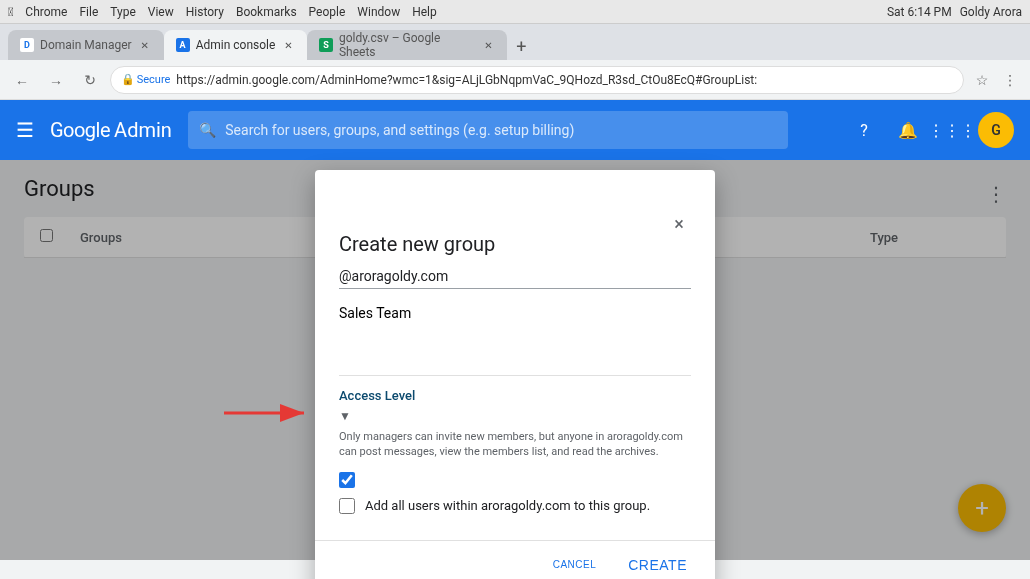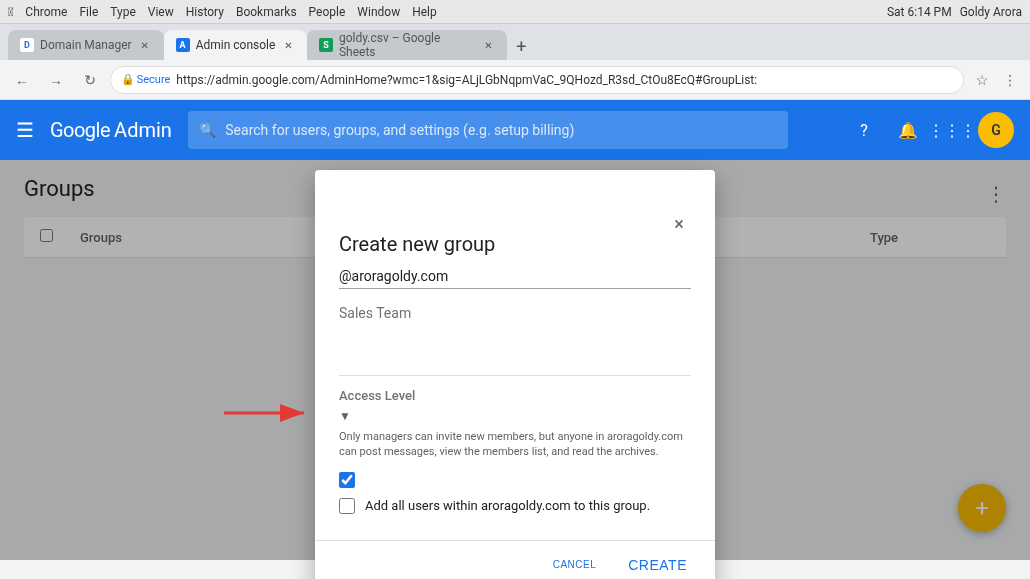--- a/index.html
+++ b/index.html
@@ -183,23 +183,23 @@
       font-size: 14px;
       color: #202124;
       background: transparent;
       padding: 4px 0;
       flex: 1;
     }
     .domain-suffix { font-size: 14px; color: #202124; white-space: nowrap; }
     .description-area {
       margin: 12px 0;
     }
-    .description-text { font-size: 14px; color: #737373; padding: 4px 0; }
+    .description-text { font-size: 14px; color: #000000; padding: 4px 0; }
     .description-line { border-bottom: 1px solid #e0e0e0; margin-top: 50px; }
-    .access-label { font-size: 13px; color: #737373; margin: 12px 0 6px; font-weight: 500; }
+    .access-label { font-size: 13px; color: #0c4a6e; margin: 12px 0 6px; font-weight: 500; }
     .select-row {
       display: flex;
       align-items: center;
       gap: 6px;
       margin-bottom: 6px;
     }
     .access-select {
       border: none;
       border-bottom: 1px solid #9aa0a6;
       outline: none;

